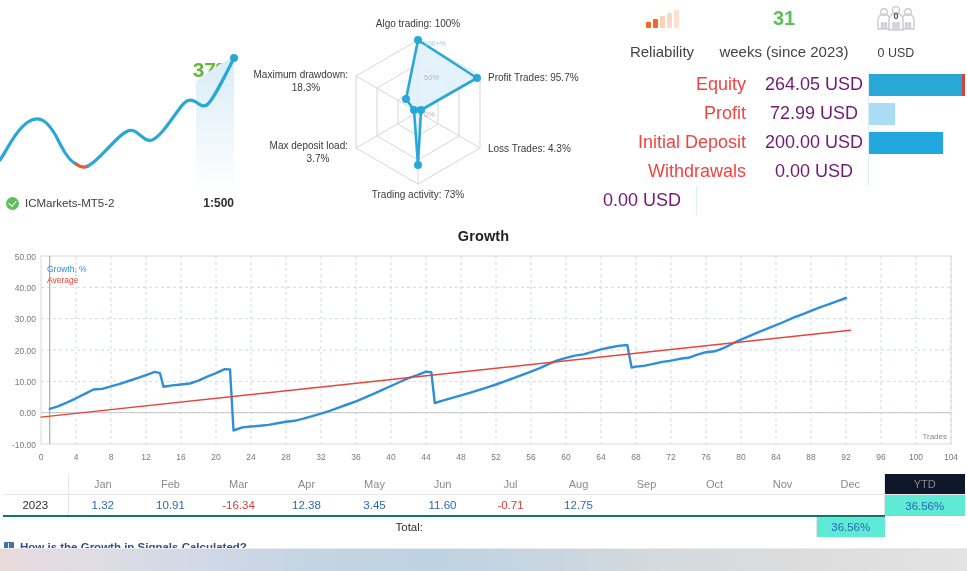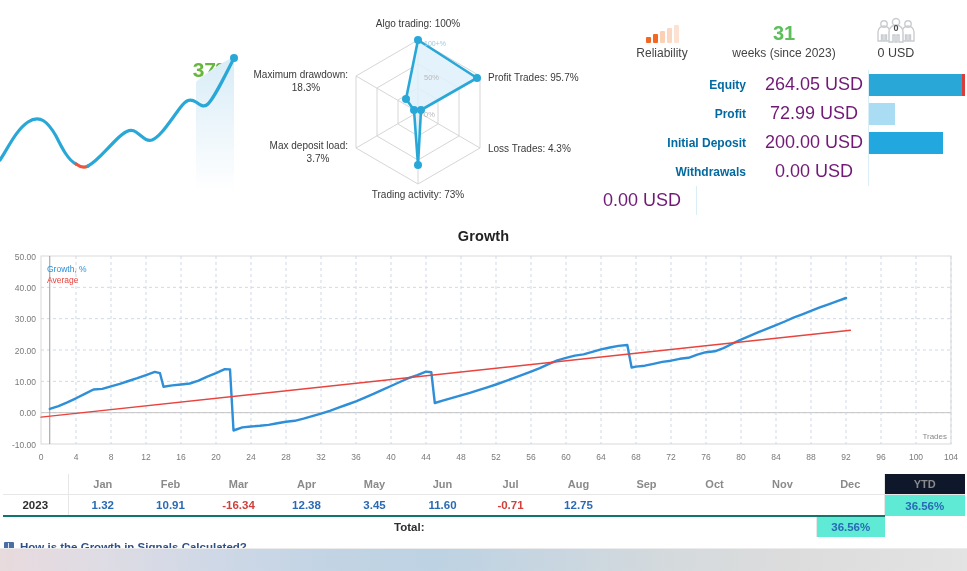--- a/index.html
+++ b/index.html
@@ -65,39 +65,40 @@
   .stats-panel { flex: 1; position: relative; padding-top: 8px; }
   .stat-icons {
     display: flex;
     align-items: flex-end;
     padding-left: 18px;
     height: 52px;
   }
   .stat-ico-cell {
     display: flex; flex-direction: column; align-items: center;
     justify-content: flex-end;
+    gap: 12px;
   }
   .cell-reliability { width: 112px; }
   .cell-weeks { width: 132px; }
   .cell-subs { width: 92px; }
 
   .rel-bars { display: flex; align-items: flex-end; gap: 2px; height: 18px; margin-bottom: 3px; }
   .rel-bars i { width: 5px; display:block; border-radius:1px; }
-  .cap-small { font-size: 12px; color:#444; white-space:nowrap; }
+  .cap-small { font-size: 15px; color:#444; white-space:nowrap; }
   .weeks-num { font-size: 20px; font-weight: bold; color:#5cbf5c; line-height:1; margin-bottom:3px; }
   .subs-amt { font-size: 12.5px; color:#3d3d3d; margin-top:1px; }
 
   .rows { margin-top: 10px; }
   .srow {
     display: flex; align-items: center;
     height: 29px;
   }
   .srow-label {
     width: 172px; text-align: right; padding-right: 14px;
-    font-size: 12px; font-weight: bold; color:#0369a1;
+    font-size: 18px; font-weight: normal; color:#ef4444;
     white-space: nowrap;
   }
   .srow-value {
     width: 108px; text-align: center;
     font-size: 18px; color:#701a75; white-space:nowrap;
   }
   .srow-bar-wrap {
     flex: 1; height: 29px; position: relative;
     border-left: 1px solid #daeef8;
   }
@@ -115,21 +116,21 @@
 
   
   .month-table {
     width: 962px;
     margin: 0 auto;
     border-collapse: collapse;
     font-size: 11.5px;
     table-layout: fixed;
   }
   .month-table th, .month-table td {
-    text-align: center; padding: 4px 2px; font-weight: bold;
+    text-align: center; padding: 4px 2px; font-weight: normal;
   }
   .month-table thead th { color:#8a8a8a; font-size:11px; border-bottom:1px solid #e7e7e7; }
   .month-table .col-year { width: 66px; }
   .month-table .col-ytd { width: 80px; }
   .yr-cell { font-weight: bold; color:#2f2f2f; border-right:1px solid #e7e7e7; }
   .hdr-year { border-right:1px solid #e7e7e7; }
   .val-pos { color:#2a6ab5; }
   .val-neg { color:#d2403b; }
   .ytd-cell { font-weight:bold; color:#2a6ab5; background:#5eead4; border-left:1px solid #e7e7e7; }
   .ytd-hdr { color:#8a8a8a; background:#0f172a; border-left:1px solid #e7e7e7; }
@@ -172,20 +173,27 @@
           <stop offset="0%" stop-color="#d8ecf7"></stop>
           <stop offset="100%" stop-color="#ffffff"></stop>
         </linearGradient>
       </defs>
       <path d="M196,30 C205,22 215,14 234,5 L234,140 L196,140 Z" fill="url(#sparkFill)" stroke="none"></path>
       <path d="M0,108 C8,96 16,78 28,70 C40,62 48,70 56,84 C62,96 68,108 76,112" fill="none" stroke="#29a8d8" stroke-width="3.2" stroke-linecap="round"></path>
       <path d="M76,112 C80,115 84,116 88,114" fill="none" stroke="#f0543c" stroke-width="3.2" stroke-linecap="round"></path>
       <path d="M88,114 C96,110 104,100 116,88 C124,80 130,76 136,80 C142,84 146,90 152,88 C160,85 168,72 180,56 C186,48 190,46 196,50 C200,53 204,56 208,52 C214,46 222,30 234,6" fill="none" stroke="#29a8d8" stroke-width="3.2" stroke-linecap="round" stroke-linejoin="round"></path>
       <circle cx="234" cy="6" r="4" fill="#29a8d8"></circle>
     </svg>
+    <div class="spark-footer">
+      <div class="acct-name">
+        <span class="verified-badge"></span>
+        <span>ICMarkets-MT5-2</span>
+      </div>
+      <div class="leverage">1:500</div>
+    </div>
   </div>
 
   <div class="radar-panel">
     <svg width="340" height="220" viewBox="0 0 340 220">
       <g stroke="#d6d6d6" fill="none" stroke-width="1">
 
         <polygon points="170,40 232,76 232,148 170,184 108,148 108,76"></polygon>
         <polygon points="170,64 211,88 211,136 170,160 129,136 129,88"></polygon>
         <polygon points="170,88 190,100 190,124 170,136 150,124 150,100"></polygon>
         <line x1="170" y1="112" x2="170" y2="40"></line>

